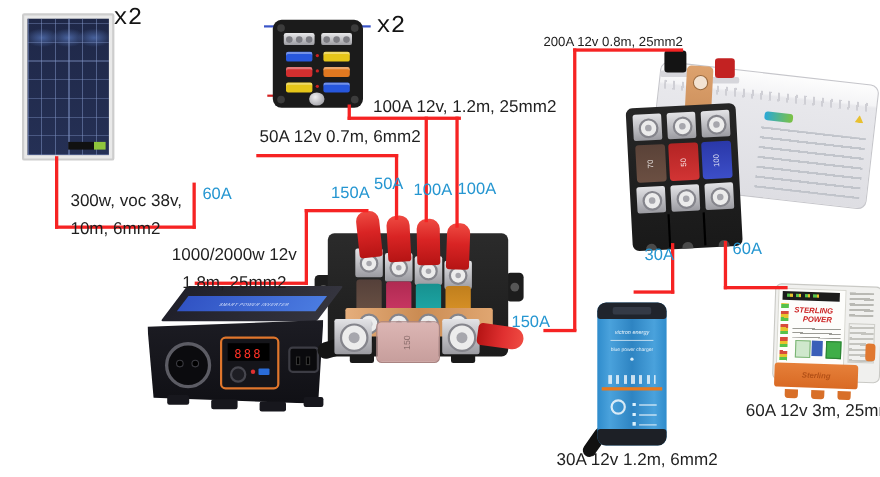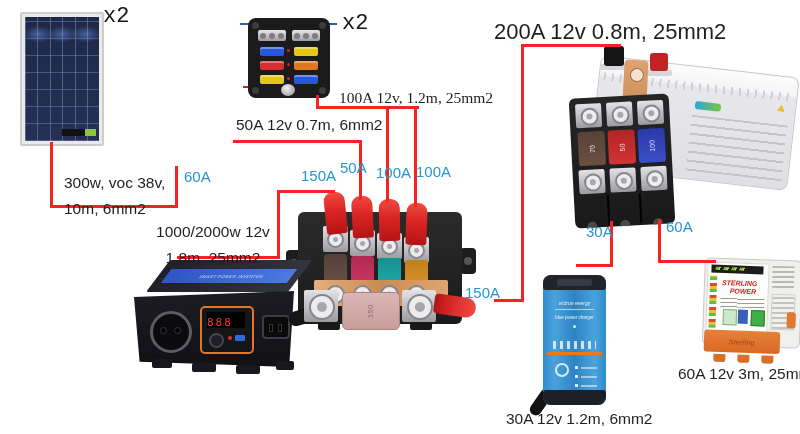--- a/index.html
+++ b/index.html
@@ -1,21 +1,21 @@
 <!DOCTYPE html>
 <html><head>
 <meta charset="utf-8">
 <style>
   html,body{margin:0;padding:0;background:#fff;}
   .stage{position:relative;width:800px;height:434px;background:#fff;overflow:hidden;
          font-family:"Liberation Sans",sans-serif;color:#1f1f1f;}
   .abs{position:absolute;}
   .wire{position:absolute;background:#f62323;z-index:6;}
   .lbl{position:absolute;font-size:15.5px;color:#1f1f1f;white-space:nowrap;z-index:7;}
-  .lbl.big{font-size:22px;}
+  .lbl.big{font-size:12px;margin-top:12px;}
   .lbl.qty{font-size:22px;color:#141414;font-family:Liberation Mono, monospace;}
   .lbl.blue{font-size:15px;color:#2596d1;}
   .comp{position:absolute;}
   .stud{position:absolute;background:linear-gradient(180deg,#e3e3e6,#9b9ba1);border-radius:2px;}
   .nut{position:absolute;border-radius:50%;background:#ececec;border:2px solid #85858c;}
   .nut::after{content:"";position:absolute;left:50%;top:50%;width:46%;height:46%;
               transform:translate(-50%,-50%);border-radius:50%;background:#a7a7ad;}
   .boot{position:absolute;width:21px;height:42px;border-radius:9px 9px 3px 3px;
         background:linear-gradient(180deg,#ef4b42 0%,#d92424 45%,#b51414 100%);z-index:3;}
   .busfuse{position:absolute;width:23px;height:34px;border-radius:3px;z-index:2;}
@@ -187,21 +187,21 @@
         <span style="font-size:4px;color:#e2eaff;letter-spacing:.6px;padding-left:34px;">SMART POWER INVERTER</span>
       </div>
     </div>
     <div class="abs" style="left:6px;top:36px;width:160px;height:76px;clip-path:polygon(0 8%,100% 0,97% 100%,3.5% 93%);
                 background:linear-gradient(180deg,#1c1c23,#101015);">
       <div class="abs" style="left:16px;top:20px;width:36px;height:36px;border-radius:50%;border:3px solid #5c5c64;background:#0b0b0e;">
         <i style="position:absolute;left:7px;top:13px;width:5px;height:5px;border-radius:50%;background:#000;border:1px solid #3a3a40;"></i>
         <i style="position:absolute;left:21px;top:13px;width:5px;height:5px;border-radius:50%;background:#000;border:1px solid #3a3a40;"></i>
       </div>
       <div class="abs" style="left:66px;top:15px;width:50px;height:44px;border:2px solid #e0762c;border-radius:5px;background:#15151a;">
-        <div class="abs" style="left:5px;top:4px;width:38px;height:16px;background:#000;text-align:left;">
+        <div class="abs" style="left:5px;top:4px;width:38px;height:16px;background:#000;text-align:center;">
           <span style="font-family:'DejaVu Sans Mono',monospace;font-size:11px;line-height:16px;color:#ff3226;letter-spacing:2px;">888</span>
         </div>
         <i style="position:absolute;left:7px;top:25px;width:11px;height:11px;border-radius:50%;border:2px solid #46464e;background:#1e1e24;"></i>
         <i style="position:absolute;left:26px;top:28px;width:4px;height:4px;border-radius:50%;background:#e03030;"></i>
         <i style="position:absolute;left:33px;top:27px;width:10px;height:6px;background:#2a6cd8;border-radius:1px;"></i>
       </div>
       <div class="abs" style="left:128px;top:24px;width:24px;height:20px;background:#0a0a0d;border:2px solid #3c3c44;border-radius:4px;">
         <i style="position:absolute;left:5px;top:7px;width:2px;height:6px;background:#000;border:1px solid #333;"></i>
         <i style="position:absolute;left:14px;top:7px;width:2px;height:6px;background:#000;border:1px solid #333;"></i>
       </div>
@@ -273,21 +273,21 @@
   <div class="wire" style="left:610px;top:221px;width:3px;height:46px;"></div>
   <div class="wire" style="left:576px;top:264px;width:37px;height:3px;"></div>
   <div class="wire" style="left:658px;top:219px;width:3px;height:44px;"></div>
   <div class="wire" style="left:658px;top:260px;width:58px;height:3px;"></div>
 
   <div class="lbl" style="left:64px;top:170px;line-height:1.65;">
     <div>300w, voc 38v,</div>
     <div>10m, 6mm2</div>
   </div>
   <div class="lbl" style="left:236px;top:116px;">50A 12v 0.7m, 6mm2</div>
-  <div class="lbl" style="left:339px;top:89px;font-family:Liberation Serif, serif;">100A 12v, 1.2m, 25mm2</div>
+  <div class="lbl" style="left:339px;top:89px;">100A 12v, 1.2m, 25mm2</div>
   <div class="lbl big" style="left:494px;top:19px;">200A 12v 0.8m, 25mm2</div>
   <div class="lbl" style="left:146px;top:219px;width:134px;text-align:center;line-height:1.65;">
     <div>1000/2000w 12v</div>
     <div>1.8m, 25mm2</div>
   </div>
   <div class="lbl" style="left:506px;top:410px;">30A 12v 1.2m, 6mm2</div>
   <div class="lbl" style="left:678px;top:365px;">60A 12v 3m, 25mm2</div>
 
   <div class="lbl blue" style="left:184px;top:168px;">60A</div>
   <div class="lbl blue" style="left:301px;top:167px;">150A</div>

